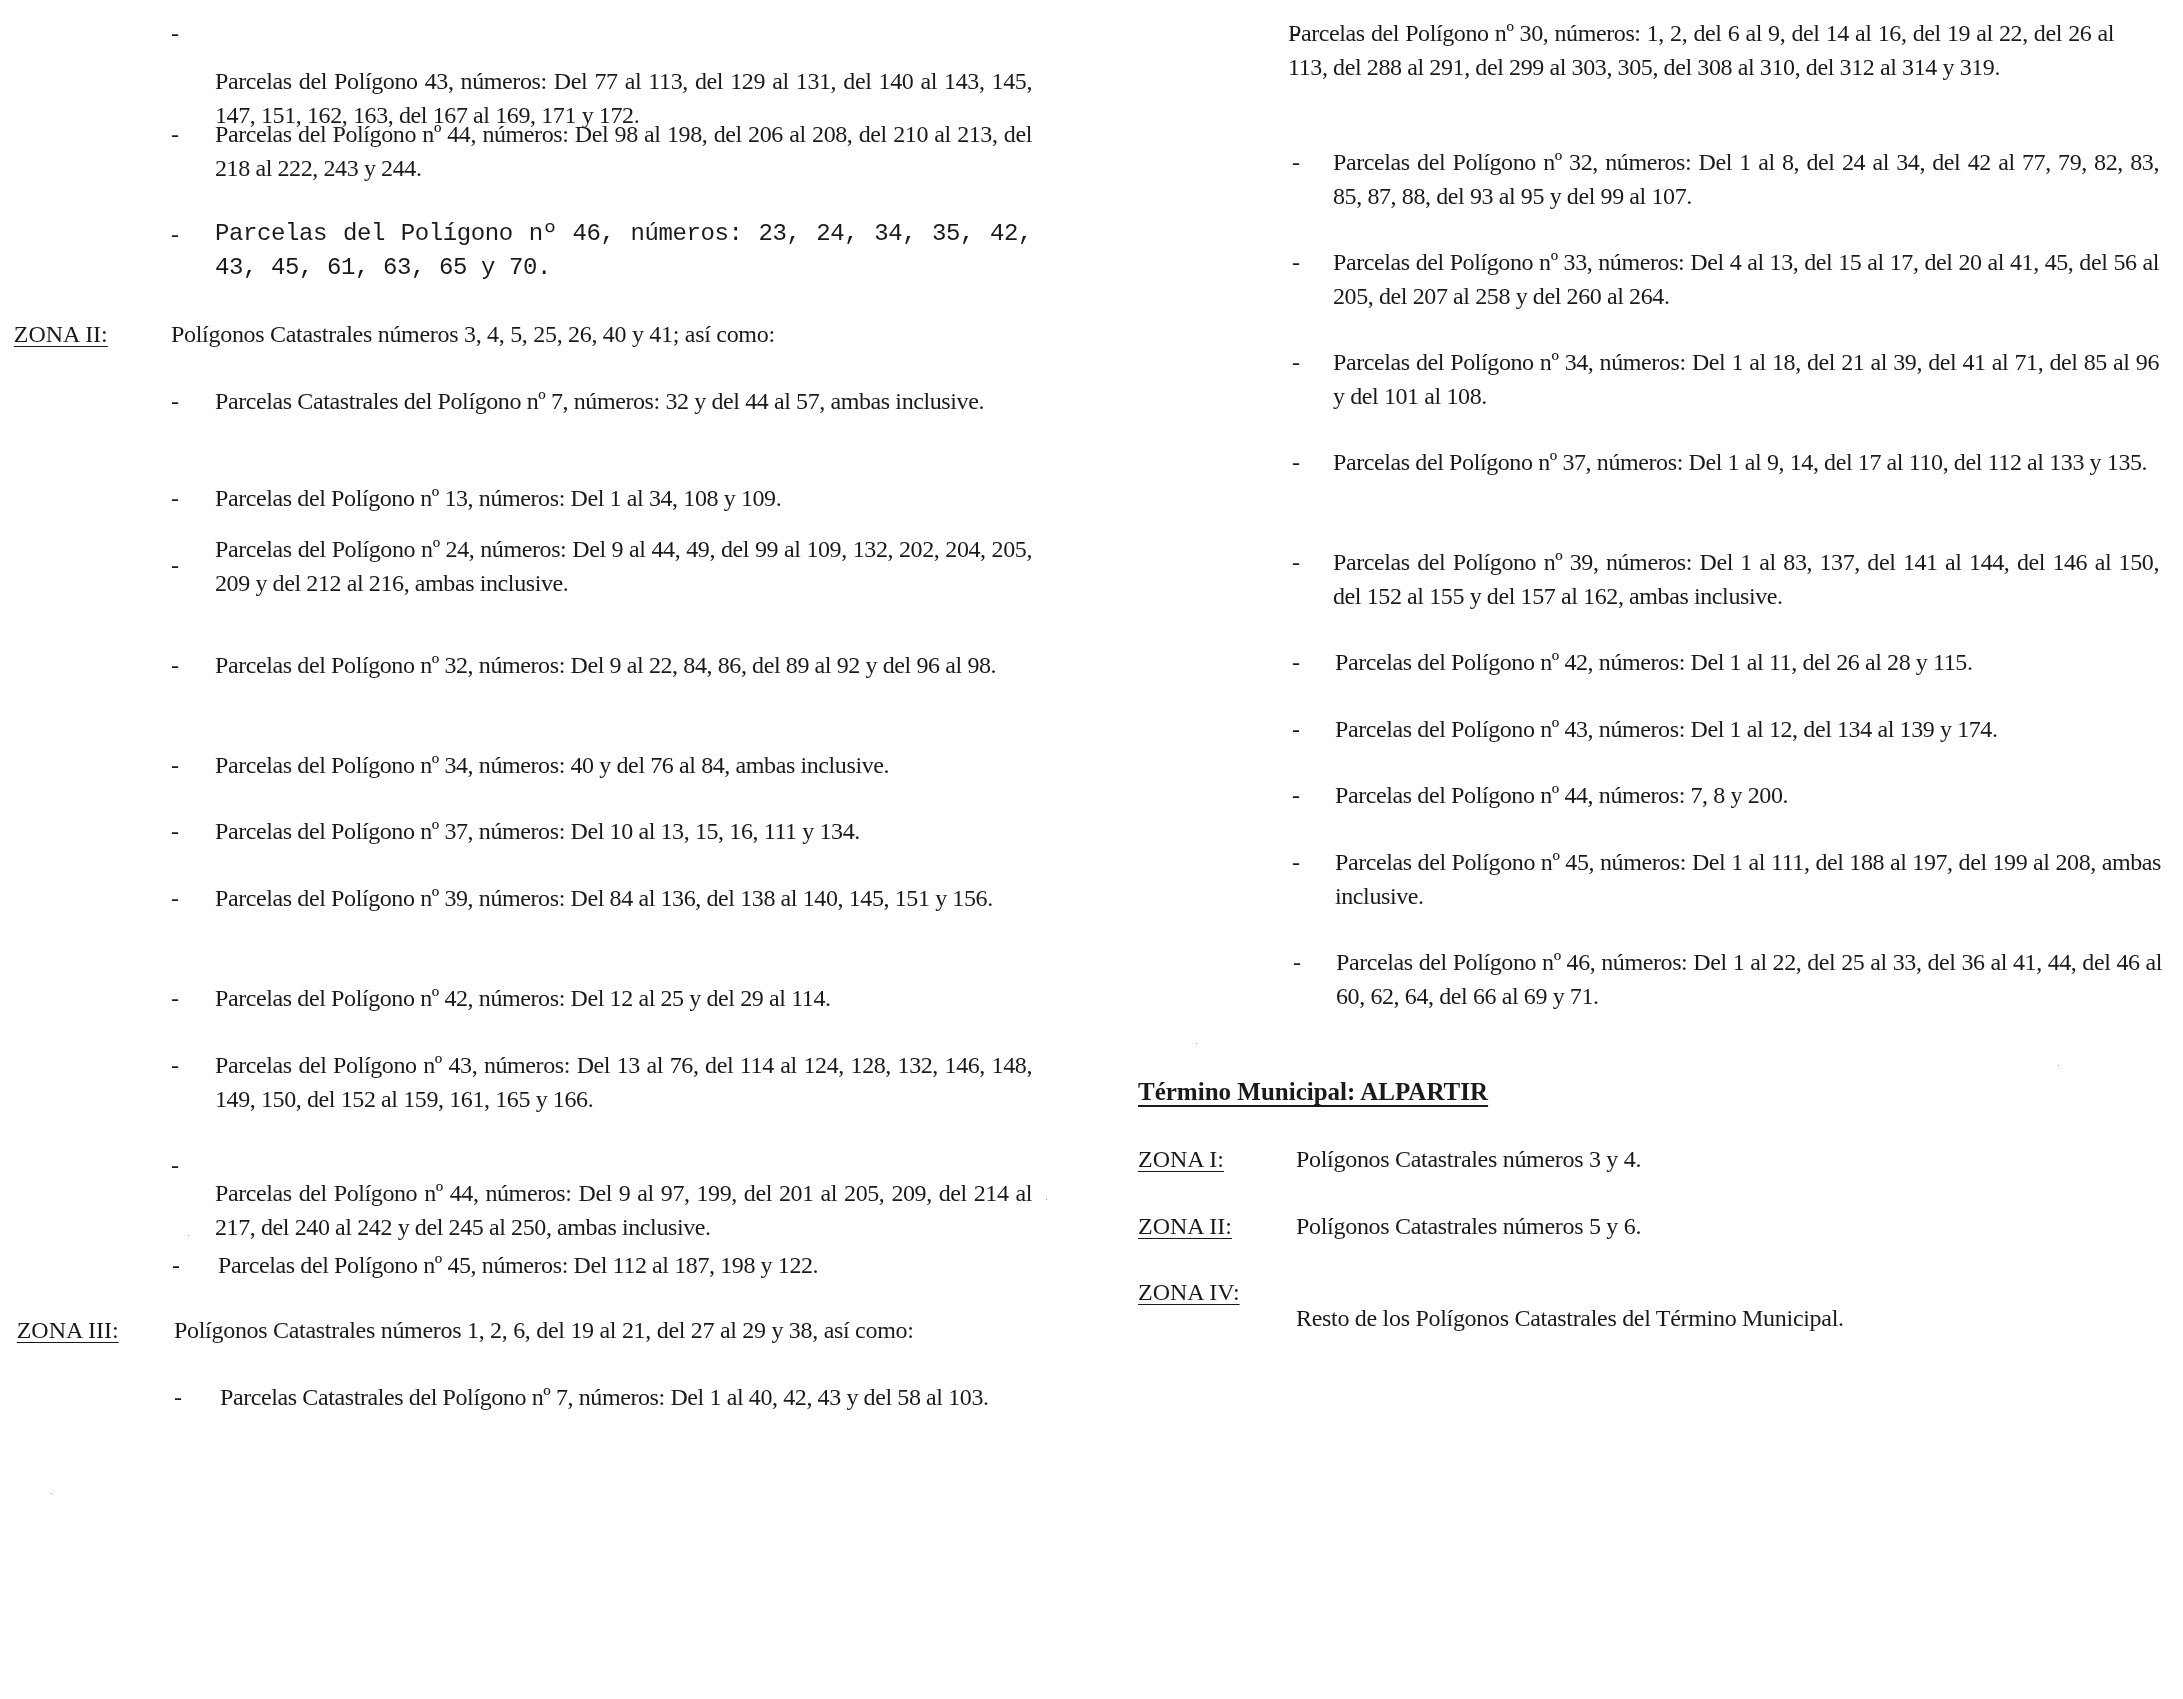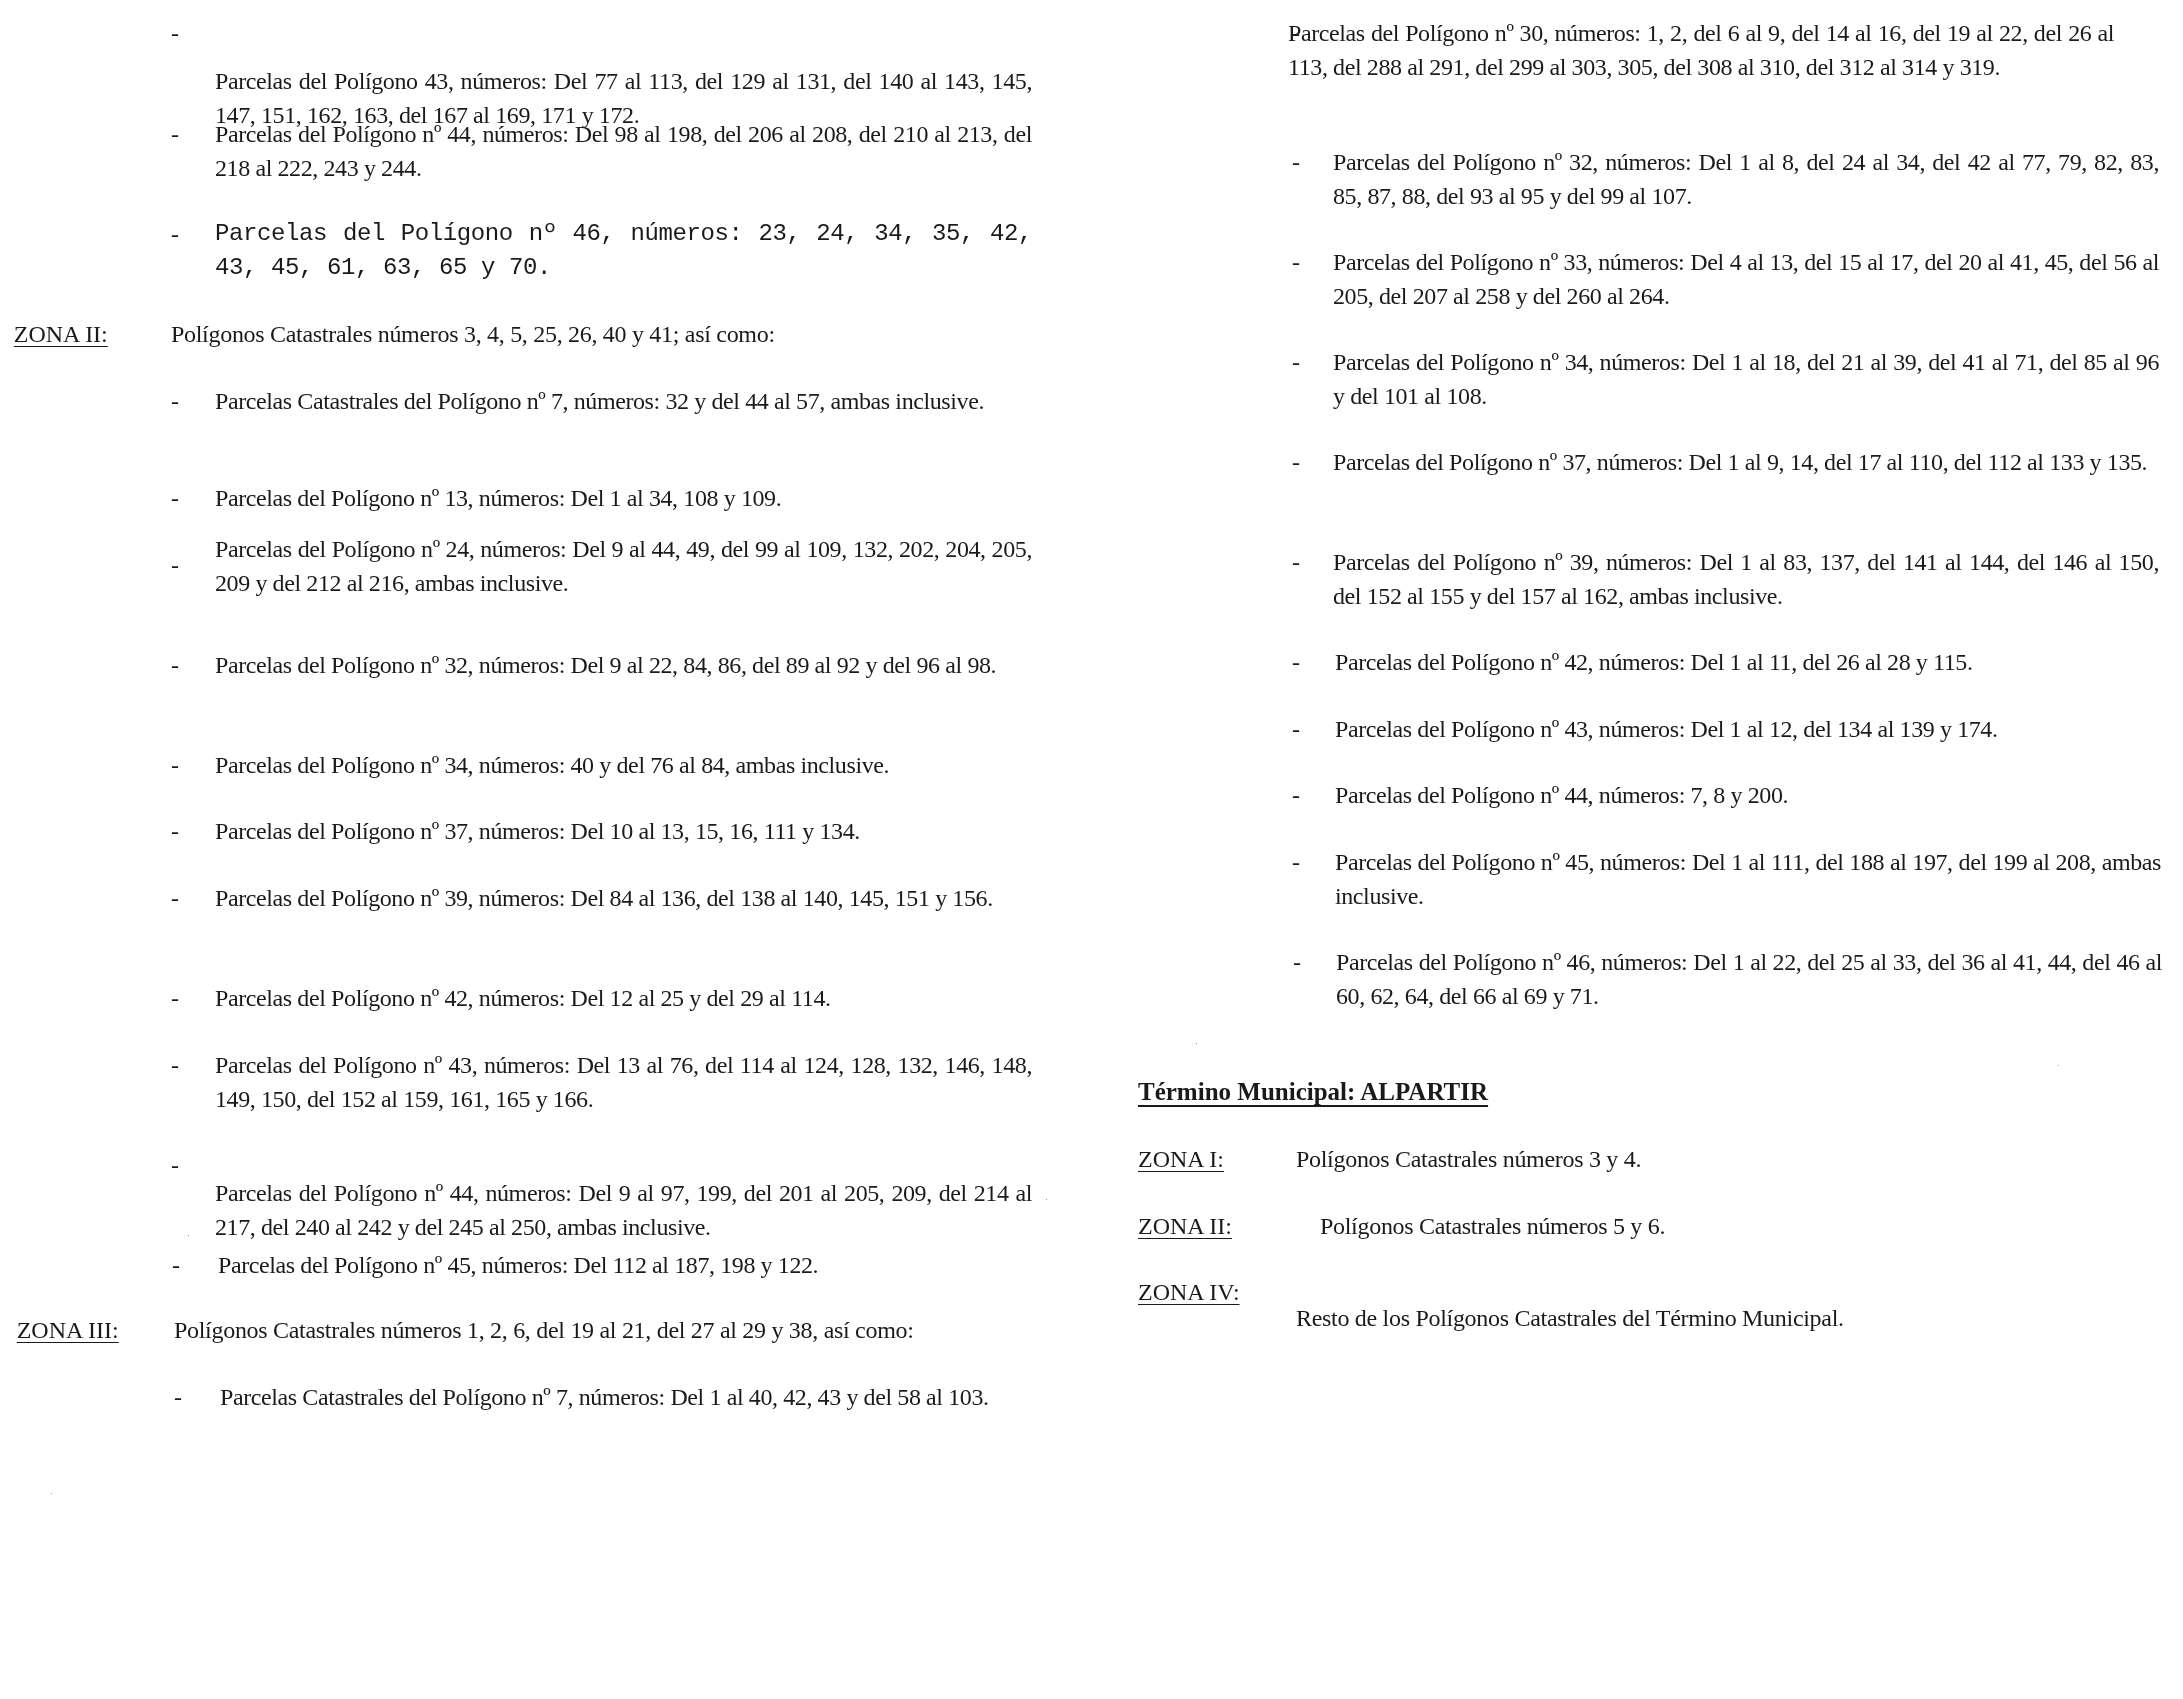--- a/index.html
+++ b/index.html
@@ -107,21 +107,21 @@
 
     <span class="bullet" style="left:1293px; top:945px;">-</span>
     <div class="text" style="left:1336px; top:945px; width:826px;">Parcelas del Polígono nº 46, números:  Del  1  al  22, del 25 al 33,  del 36 al 41, 44, del 46 al 60, 62, 64, del 66 al 69 y 71.</div>
 
     <div class="heading" style="left:1138px; top:1075px;">Término Municipal: ALPARTIR</div>
 
     <span class="zone-label" style="left:1138px; top:1142px;">ZONA I:</span>
     <div class="zone-text" style="left:1296px; top:1142px; width:833px;">Polígonos Catastrales números 3 y 4.</div>
 
     <span class="zone-label" style="left:1138px; top:1209px;">ZONA II:</span>
-    <div class="zone-text" style="left:1296px; top:1209px; width:833px;margin-left:24px;">Polígonos Catastrales números 5 y 6.</div>
+    <div class="zone-text" style="left:1296px; top:1209px; width:833px;">Polígonos Catastrales números 5 y 6.</div>
 
     <span class="zone-label" style="left:1138px; top:1275px;">ZONA IV:</span>
     <div class="zone-text" style="left:1296px; top:1275px; width:833px;margin-top:26px;">Resto de los Polígonos Catastrales  del Término Municipal.</div>
   </div>
 
   <div class="speck" style="left:1046px; top:1199px;"></div>
   <div class="speck" style="left:1196px; top:1043px;"></div>
   <div class="speck" style="left:2058px; top:1065px;"></div>
   <div class="speck" style="left:188px; top:1235px;"></div>
   <div class="speck" style="left:51px; top:1493px;"></div>

